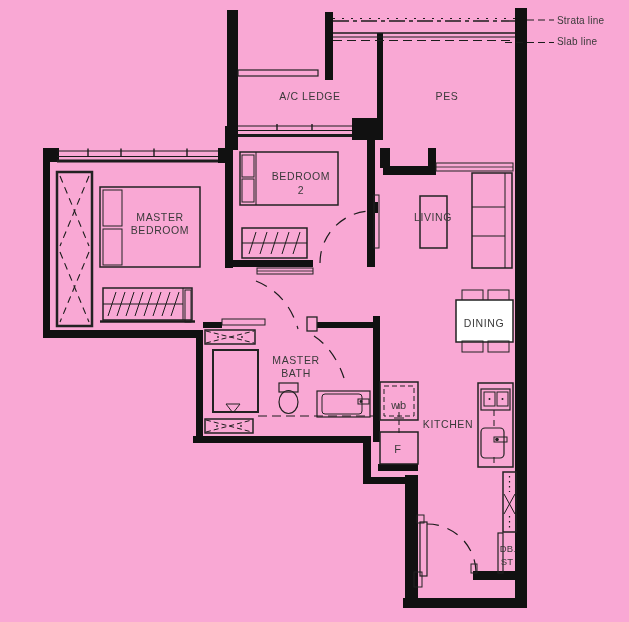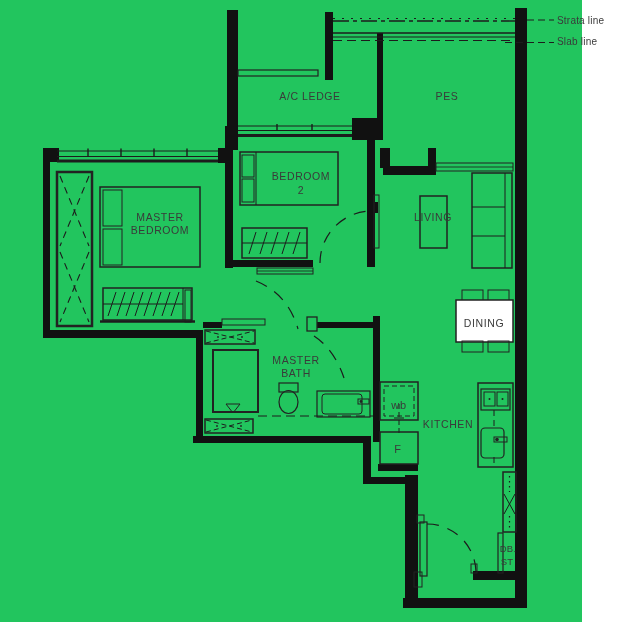--- a/index.html
+++ b/index.html
@@ -1,17 +1,17 @@
 <!DOCTYPE html>
 <html><head>
 <meta charset="utf-8">
 <style>
   html,body{margin:0;padding:0;background:#ffffff;}
   .plan-wrap{
-    position:relative;width:582px;height:622px;background:#22c55e;
+    position:relative;width:629px;height:622px;background:#f9a8d4;
     font-family:"Liberation Sans", sans-serif;
   }
   svg{display:block;}
   .wall{fill:#111111;}
   .ln{stroke:#1c1c1c;fill:none;}
   .furn{stroke:#222222;fill:#ffffff;}
   .furn-nf{stroke:#222222;fill:none;}
   text{
     fill:#3a3a3a;font-family:"Liberation Sans", sans-serif;
     font-size:10.5px;letter-spacing:0.6px;

